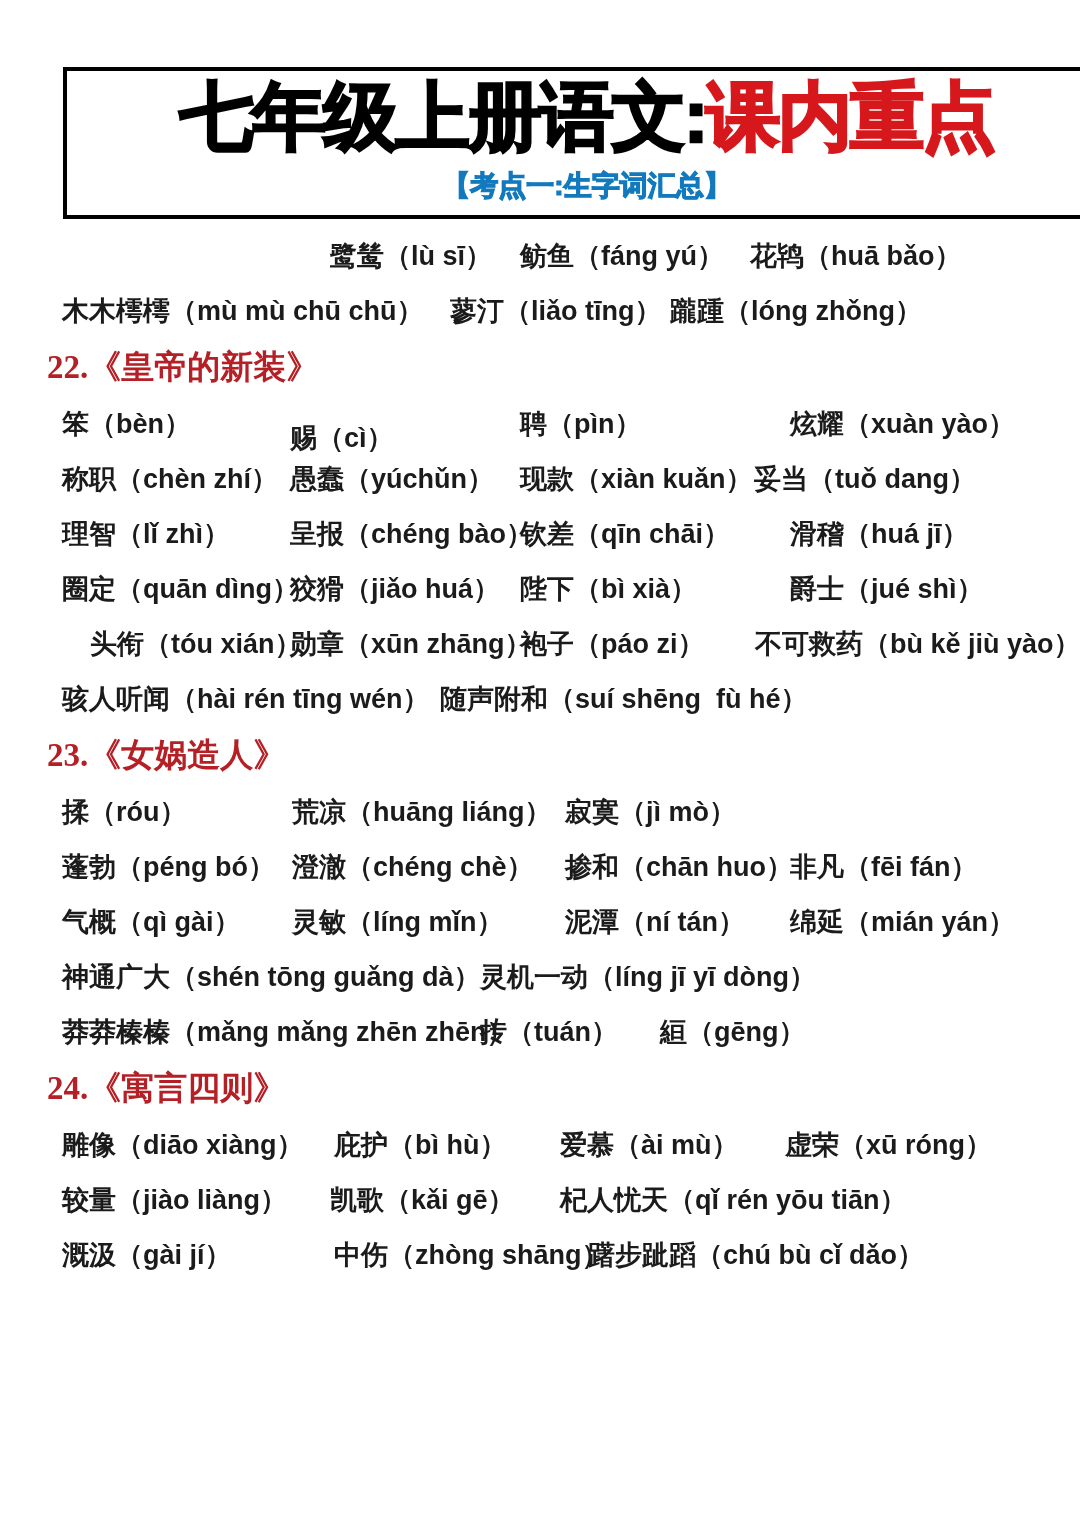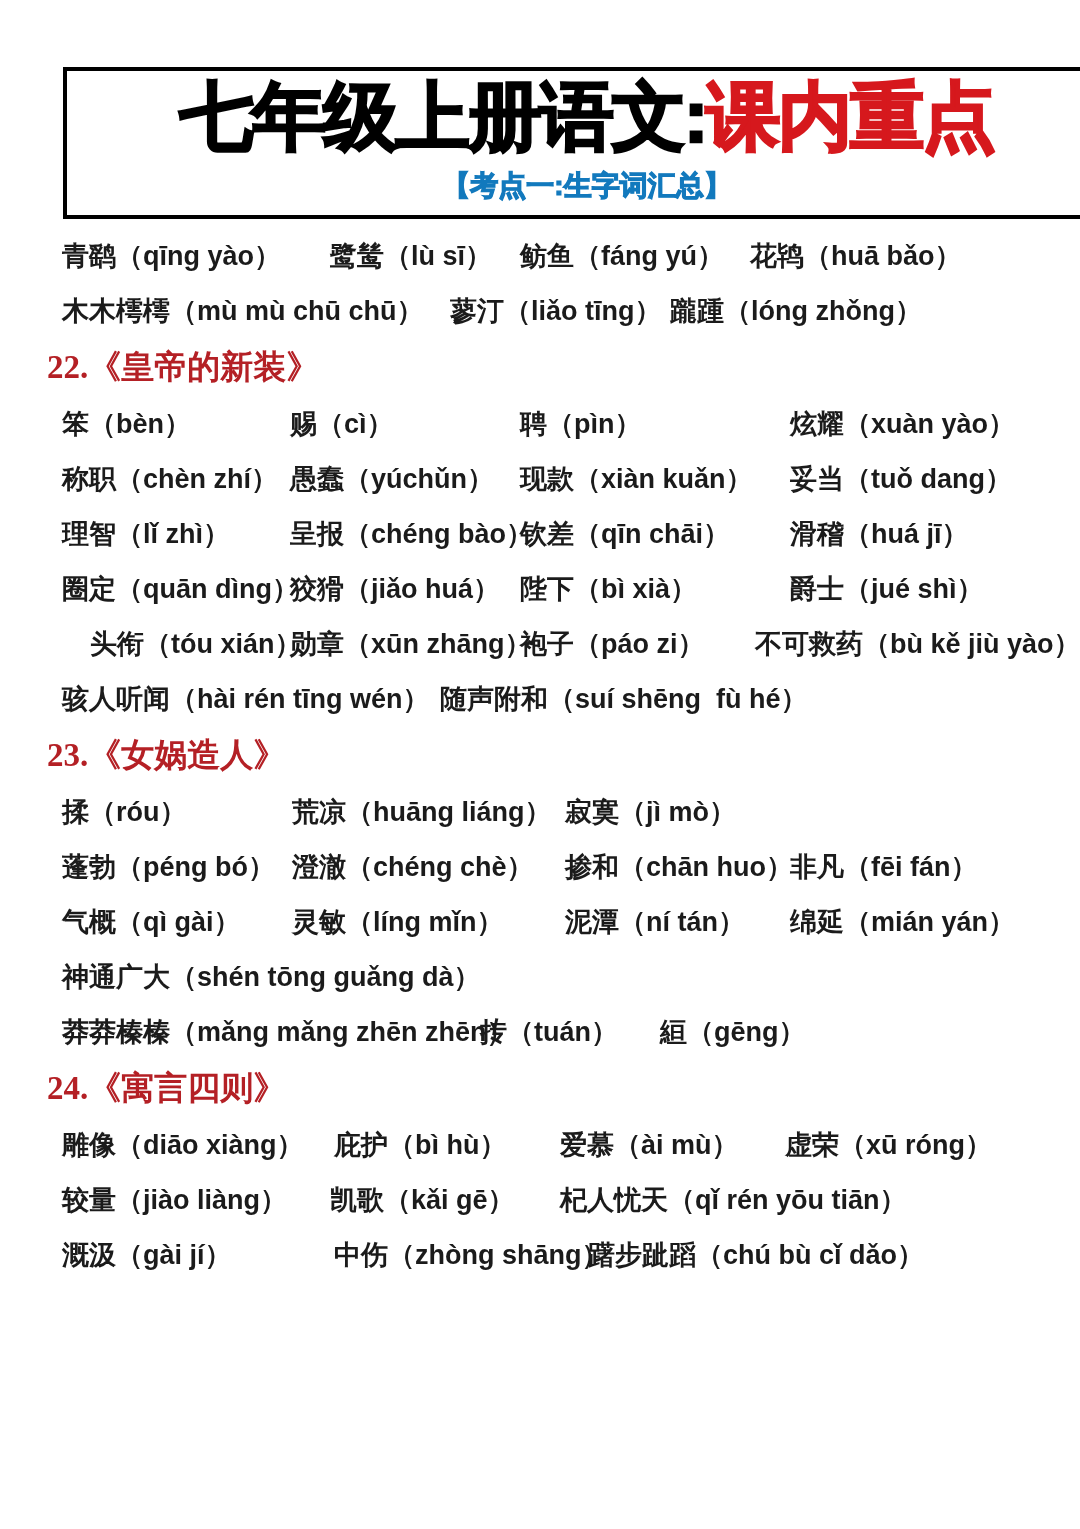--- a/index.html
+++ b/index.html
@@ -91,42 +91,41 @@
 
   <div class="header-box">
     <div class="title-line">
       <span class="title-black">七年级上册语文:</span><span class="title-red">课内重点</span>
     </div>
     <div class="subtitle">【考点一:生字词汇总】</div>
   </div>
 
   <div class="content" id="content">
       <div class="vocab-row">
-        <span class="item" style="left: 62px;"><span class="word">青鹞</span><span class="paren">（</span><span class="pinyin">qīng yào</span><span class="paren">）</span></span>
         <span class="item" style="left: 330px;"><span class="word">鹭鸶</span><span class="paren">（</span><span class="pinyin">lù sī</span><span class="paren">）</span></span>
         <span class="item" style="left: 520px;"><span class="word">鲂鱼</span><span class="paren">（</span><span class="pinyin">fáng yú</span><span class="paren">）</span></span>
         <span class="item" style="left: 750px;"><span class="word">花鸨</span><span class="paren">（</span><span class="pinyin">huā bǎo</span><span class="paren">）</span></span>
       </div>
       <div class="vocab-row">
         <span class="item" style="left: 62px;"><span class="word">木木樗樗</span><span class="paren">（</span><span class="pinyin">mù mù chū chū</span><span class="paren">）</span></span>
         <span class="item" style="left: 450px;"><span class="word">蓼汀</span><span class="paren">（</span><span class="pinyin">liǎo tīng</span><span class="paren">）</span></span>
         <span class="item" style="left: 670px;"><span class="word">躘踵</span><span class="paren">（</span><span class="pinyin">lóng zhǒng</span><span class="paren">）</span></span>
       </div>
       <div class="section-header"><span>22.</span><span>《皇帝的新装》</span></div>
       <div class="vocab-row">
         <span class="item" style="left: 62px;"><span class="word">笨</span><span class="paren">（</span><span class="pinyin">bèn</span><span class="paren">）</span></span>
-        <span class="item" style="left: 290px;"><span class="word">赐</span><span class="paren">（</span><span class="pinyin">cì</span><span class="paren">）</span></span>
+        <span class="item" style="left: 290px; margin-top: 14px;"><span class="word">赐</span><span class="paren">（</span><span class="pinyin">cì</span><span class="paren">）</span></span>
         <span class="item" style="left: 520px;"><span class="word">聘</span><span class="paren">（</span><span class="pinyin">pìn</span><span class="paren">）</span></span>
         <span class="item" style="left: 790px;"><span class="word">炫耀</span><span class="paren">（</span><span class="pinyin">xuàn yào</span><span class="paren">）</span></span>
       </div>
       <div class="vocab-row">
         <span class="item" style="left: 62px;"><span class="word">称职</span><span class="paren">（</span><span class="pinyin">chèn zhí</span><span class="paren">）</span></span>
         <span class="item" style="left: 290px;"><span class="word">愚蠢</span><span class="paren">（</span><span class="pinyin">yúchǔn</span><span class="paren">）</span></span>
         <span class="item" style="left: 520px;"><span class="word">现款</span><span class="paren">（</span><span class="pinyin">xiàn kuǎn</span><span class="paren">）</span></span>
-        <span class="item" style="left: 790px;"><span class="word">妥当</span><span class="paren">（</span><span class="pinyin">tuǒ dang</span><span class="paren">）</span></span>
+        <span class="item" style="left: 754px;"><span class="word">妥当</span><span class="paren">（</span><span class="pinyin">tuǒ dang</span><span class="paren">）</span></span>
       </div>
       <div class="vocab-row">
         <span class="item" style="left: 62px;"><span class="word">理智</span><span class="paren">（</span><span class="pinyin">lǐ zhì</span><span class="paren">）</span></span>
         <span class="item" style="left: 290px;"><span class="word">呈报</span><span class="paren">（</span><span class="pinyin">chéng bào</span><span class="paren">）</span></span>
         <span class="item" style="left: 520px;"><span class="word">钦差</span><span class="paren">（</span><span class="pinyin">qīn chāi</span><span class="paren">）</span></span>
         <span class="item" style="left: 790px;"><span class="word">滑稽</span><span class="paren">（</span><span class="pinyin">huá jī</span><span class="paren">）</span></span>
       </div>
       <div class="vocab-row">
         <span class="item" style="left: 62px;"><span class="word">圈定</span><span class="paren">（</span><span class="pinyin">quān dìng</span><span class="paren">）</span></span>
         <span class="item" style="left: 290px;"><span class="word">狡猾</span><span class="paren">（</span><span class="pinyin">jiǎo huá</span><span class="paren">）</span></span>
@@ -156,20 +155,21 @@
         <span class="item" style="left: 790px;"><span class="word">非凡</span><span class="paren">（</span><span class="pinyin">fēi fán</span><span class="paren">）</span></span>
       </div>
       <div class="vocab-row">
         <span class="item" style="left: 62px;"><span class="word">气概</span><span class="paren">（</span><span class="pinyin">qì gài</span><span class="paren">）</span></span>
         <span class="item" style="left: 292px;"><span class="word">灵敏</span><span class="paren">（</span><span class="pinyin">líng mǐn</span><span class="paren">）</span></span>
         <span class="item" style="left: 565px;"><span class="word">泥潭</span><span class="paren">（</span><span class="pinyin">ní tán</span><span class="paren">）</span></span>
         <span class="item" style="left: 790px;"><span class="word">绵延</span><span class="paren">（</span><span class="pinyin">mián yán</span><span class="paren">）</span></span>
       </div>
       <div class="vocab-row">
         <span class="item" style="left: 62px;"><span class="word">神通广大</span><span class="paren">（</span><span class="pinyin">shén tōng guǎng dà</span><span class="paren">）</span></span>
+        <span class="item" style="left: 480px;"><span class="word">灵机一动</span><span class="paren">（</span><span class="pinyin">líng jī yī dòng</span><span class="paren">）</span></span>
       </div>
       <div class="vocab-row">
         <span class="item" style="left: 62px;"><span class="word">莽莽榛榛</span><span class="paren">（</span><span class="pinyin">mǎng mǎng zhēn zhēn</span><span class="paren">）</span></span>
         <span class="item" style="left: 480px;"><span class="word">抟</span><span class="paren">（</span><span class="pinyin">tuán</span><span class="paren">）</span></span>
         <span class="item" style="left: 660px;"><span class="word">絙</span><span class="paren">（</span><span class="pinyin">gēng</span><span class="paren">）</span></span>
       </div>
       <div class="section-header"><span>24.</span><span>《寓言四则》</span></div>
       <div class="vocab-row">
         <span class="item" style="left: 62px;"><span class="word">雕像</span><span class="paren">（</span><span class="pinyin">diāo xiàng</span><span class="paren">）</span></span>
         <span class="item" style="left: 334px;"><span class="word">庇护</span><span class="paren">（</span><span class="pinyin">bì hù</span><span class="paren">）</span></span>

